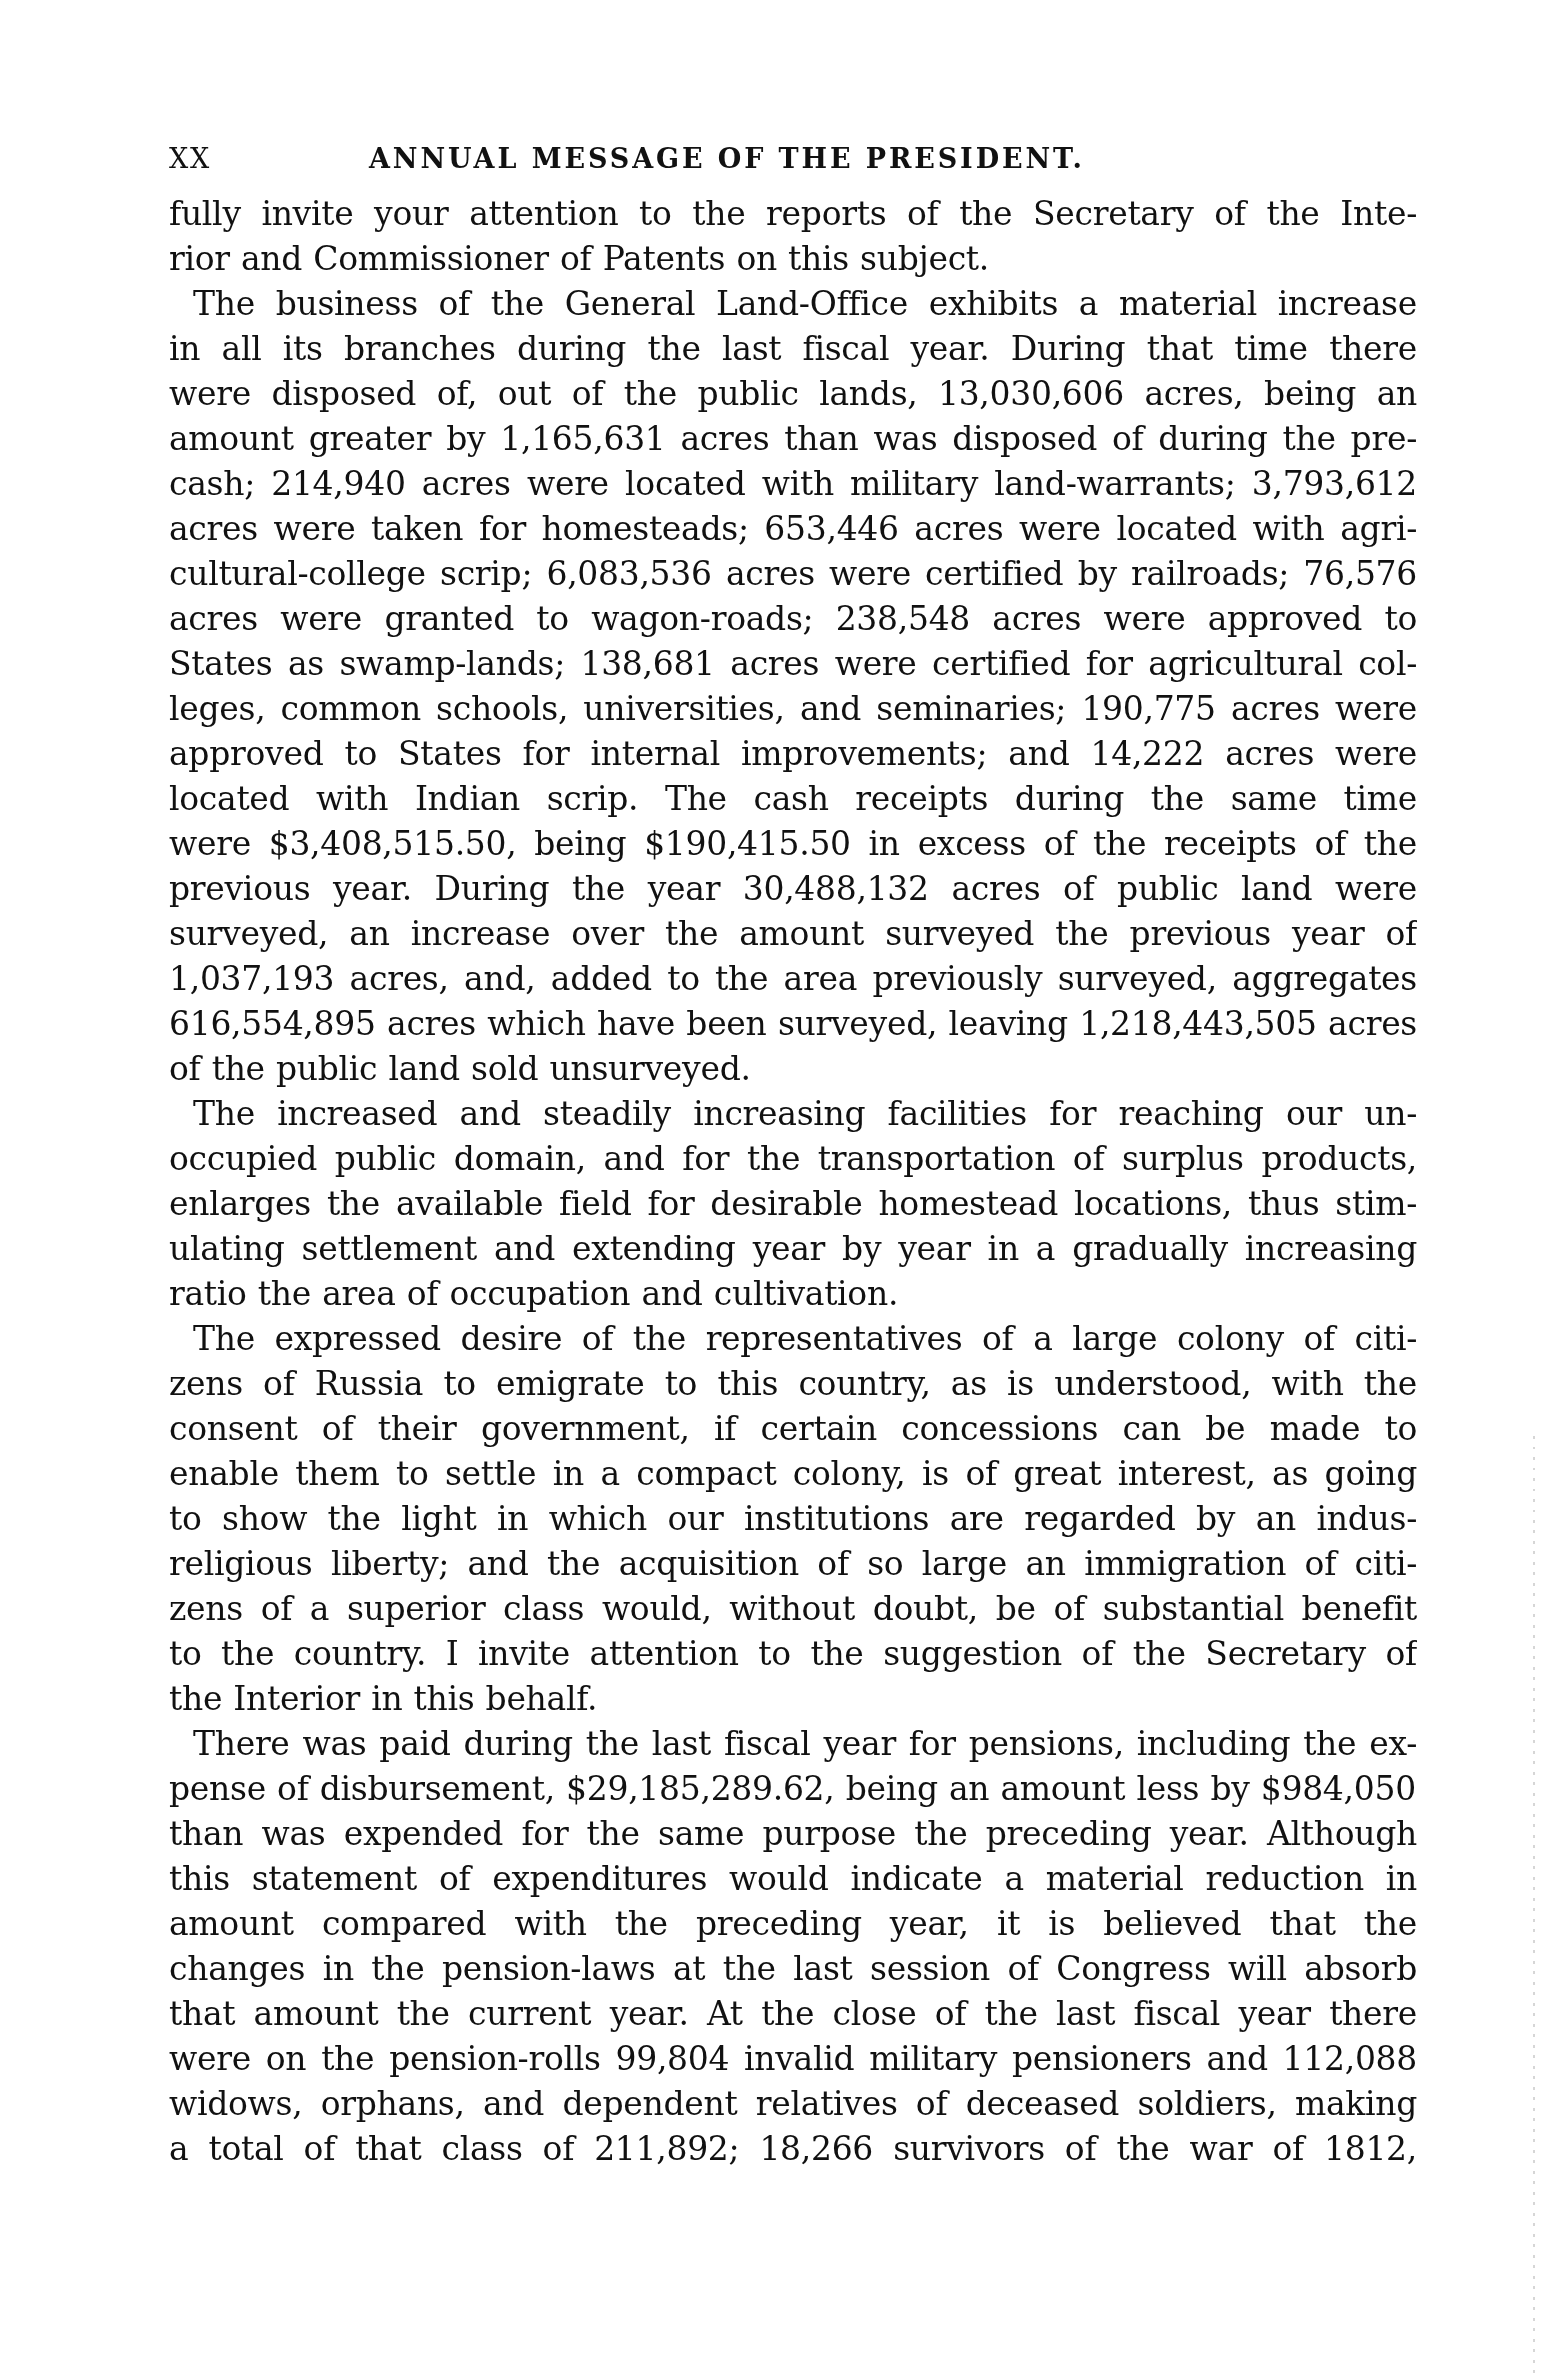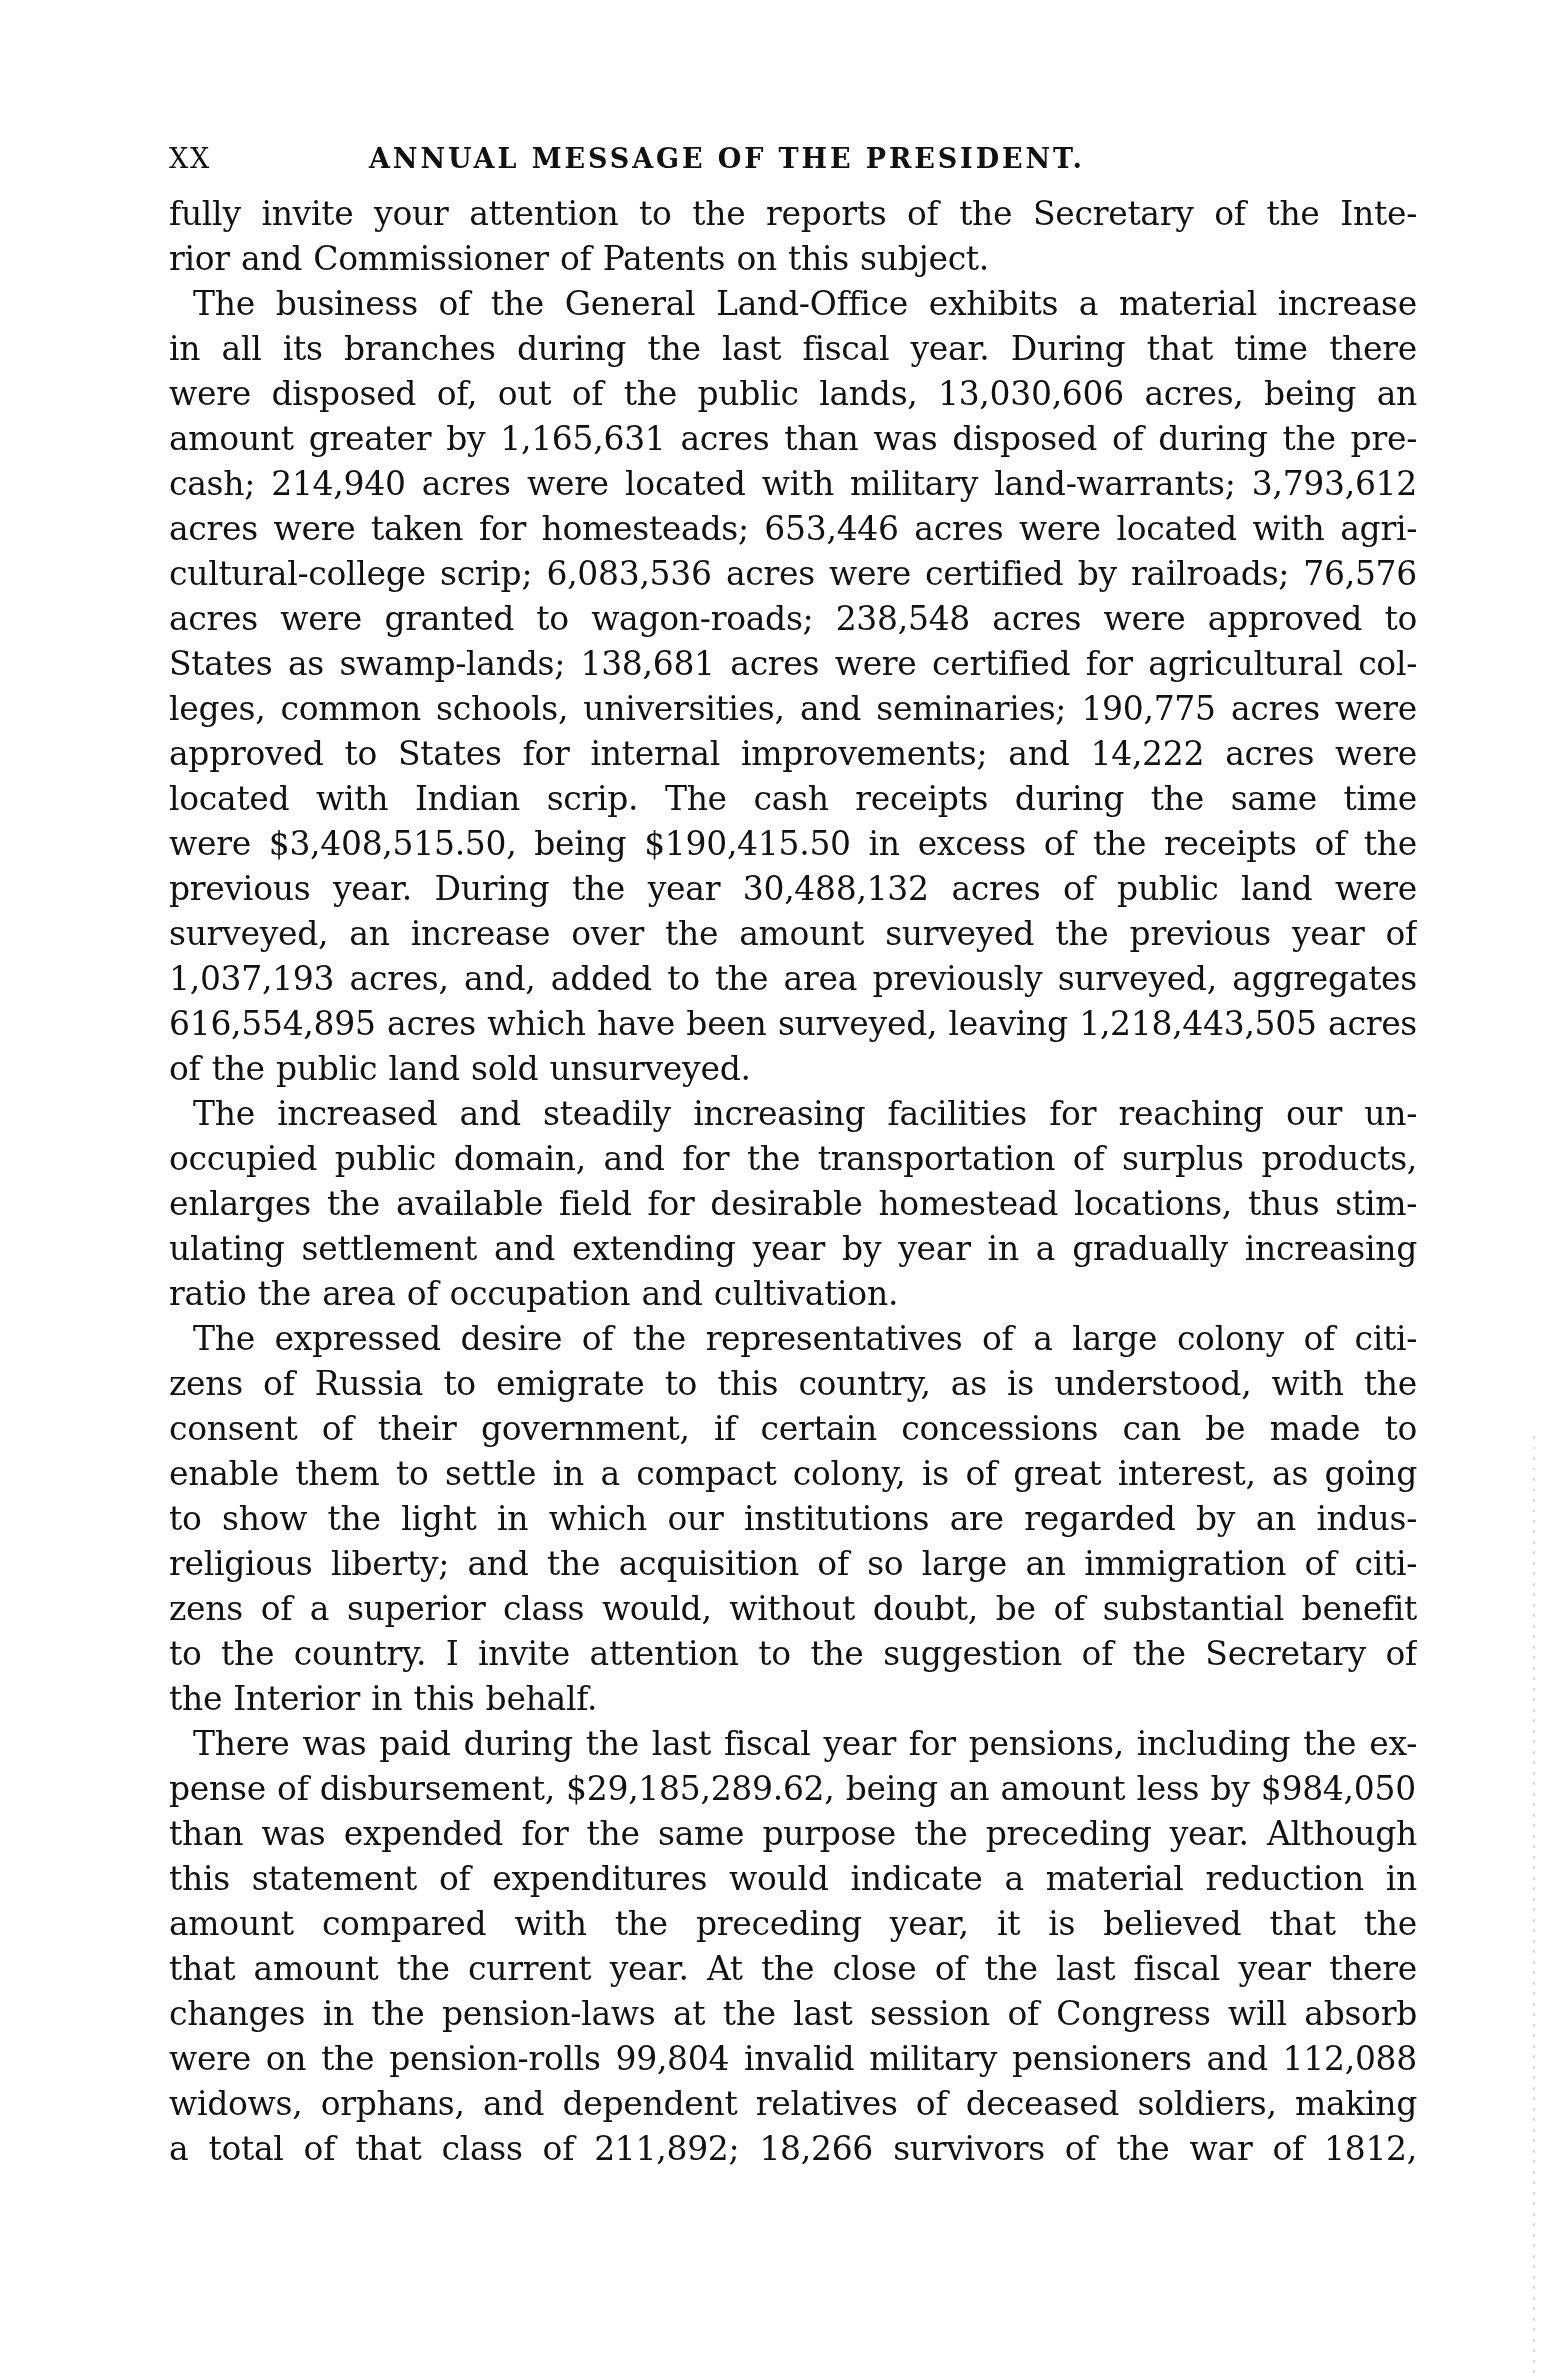--- a/index.html
+++ b/index.html
@@ -130,22 +130,22 @@
       <span class="line">to the country. I invite attention to the suggestion of the Secretary of</span>
       <span class="line last">the Interior in this behalf.</span>
     </p>
 
     <p class="para-first">
       <span class="line first">There was paid during the last fiscal year for pensions, including the ex-</span>
       <span class="line">pense of disbursement, $29,185,289.62, being an amount less by $984,050.98</span>
       <span class="line">than was expended for the same purpose the preceding year. Although</span>
       <span class="line">this statement of expenditures would indicate a material reduction in</span>
       <span class="line">amount compared with the preceding year, it is believed that the</span>
+      <span class="line">changes in the pension-laws at the last session of Congress will absorb</span>
       <span class="line">that amount the current year. At the close of the last fiscal year there</span>
-      <span class="line">changes in the pension-laws at the last session of Congress will absorb</span>
       <span class="line">were on the pension-rolls 99,804 invalid military pensioners and 112,088</span>
       <span class="line">widows, orphans, and dependent relatives of deceased soldiers, making</span>
       <span class="line">a total of that class of 211,892; 18,266 survivors of the war of 1812,</span>
     </p>
   </div>
 </div>
 
 <div class="scan-edge"></div>
 
 

